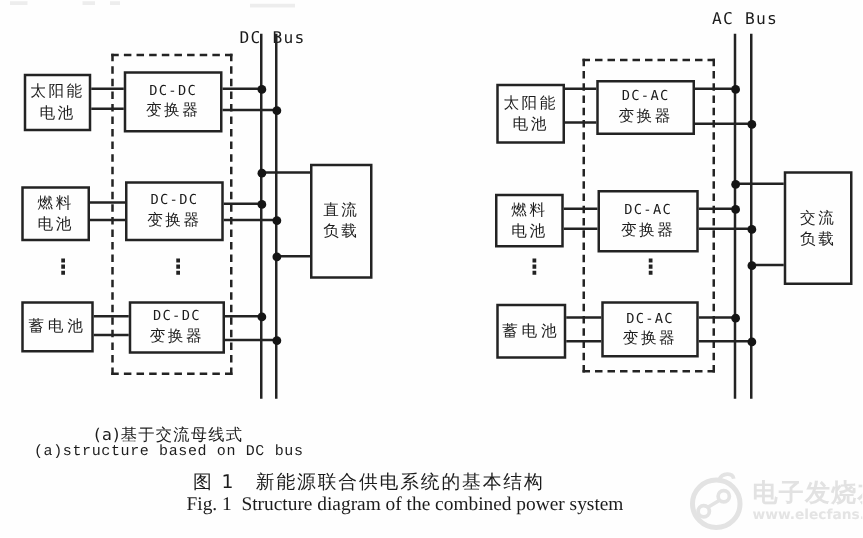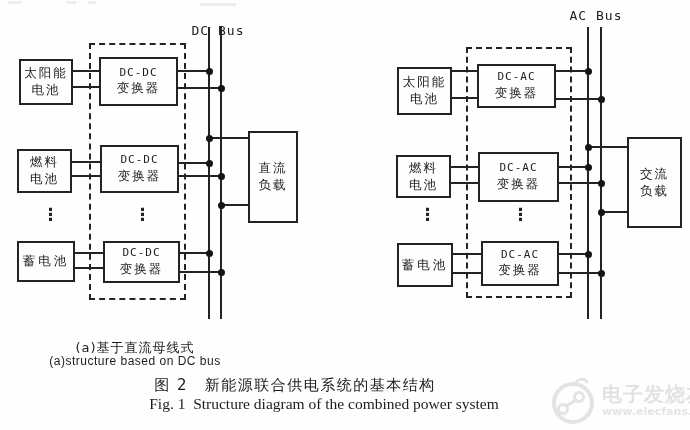--- a/index.html
+++ b/index.html
@@ -17,21 +17,21 @@
   .cjk{font-size:12.5px;letter-spacing:2px;}
   .conv .l1{font-family:"DejaVu Sans Mono",monospace;font-size:11px;letter-spacing:1px;}
   .conv .l2{font-size:12.5px;letter-spacing:2px;}
   .dashed{position:absolute;border:2px dashed #232323;box-sizing:border-box;}
   .bus-label{position:absolute;font-family:"DejaVu Sans Mono",monospace;font-size:13px;
              letter-spacing:1px;text-align:center;width:64px;}
   .ellipsis{position:absolute;font-size:17px;font-weight:bold;color:#222;line-height:1;}
   
   .cap{position:absolute;text-align:center;white-space:pre;}
   .cap-cn{font-size:13px;letter-spacing:1px;}
-  .cap-en{font-family:Liberation Sans, sans-serif;font-size:12px;letter-spacing:0.5px;}
+  .cap-en{font-family:Liberation Mono, monospace;font-size:12px;letter-spacing:0.5px;}
   .fig-cn{font-size:15px;letter-spacing:1.5px;}
   .fig-en{font-family:"Liberation Serif","DejaVu Serif",serif;font-size:15.5px;}
   
   .wm{position:absolute;left:548px;top:377px;width:142px;height:50px;}
   .wm-brand{position:absolute;left:54px;top:4px;font-size:20px;font-weight:bold;
             letter-spacing:1px;color:#e2e2e2;white-space:nowrap;}
   .wm-url{position:absolute;left:54px;top:28px;font-size:11px;font-weight:bold;
           color:#e4e4e4;white-space:nowrap;}
   .smudge{position:absolute;background:#ededed;}
 </style>
@@ -162,23 +162,23 @@
   <div class="dot" style="left:584.5px;top:143.5px;"></div>
   <div class="dot" style="left:584.5px;top:163.5px;"></div>
   <div class="dot" style="left:597.5px;top:179.5px;"></div>
   <div class="dot" style="left:597.5px;top:208.5px;"></div>
   <div class="dot" style="left:584.5px;top:250.5px;"></div>
   <div class="dot" style="left:597.5px;top:269.5px;"></div>
 
   <div class="ellipsis" style="left:419px;top:206px;">⋮</div>
   <div class="ellipsis" style="left:512px;top:206px;">⋮</div>
 
-  <div class="cap cap-cn" style="left:30px;top:339px;width:210px;">(a)基于直流母线式</div>
+  <div class="cap cap-cn" style="left:30px;top:339px;width:210px;">(a)基于交流母线式</div>
   <div class="cap cap-en" style="left:10px;top:354px;width:250px;">(a)structure based on DC bus</div>
-  <div class="cap fig-cn" style="left:95px;top:376px;width:400px;">图 2　新能源联合供电系统的基本结构</div>
+  <div class="cap fig-cn" style="left:95px;top:376px;width:400px;">图 1　新能源联合供电系统的基本结构</div>
   <div class="cap fig-en" style="left:104px;top:395px;width:440px;">Fig. 1  Structure diagram of the combined power system</div>
 
   <div class="wm">
     <svg width="50" height="50" viewBox="0 0 50 50">
       <circle cx="25" cy="26" r="19" fill="none" stroke="#e3e3e3" stroke-width="4"></circle>
       <path d="M 27,7 C 30,1 38,1 39,6" fill="none" stroke="#e3e3e3" stroke-width="3"></path>
       <circle cx="15" cy="32" r="4.5" fill="none" stroke="#e3e3e3" stroke-width="3"></circle>
       <circle cx="31" cy="20" r="4.5" fill="none" stroke="#e3e3e3" stroke-width="3"></circle>
       <line x1="18" y1="29" x2="28" y2="23" stroke="#e3e3e3" stroke-width="3"></line>
     </svg>

